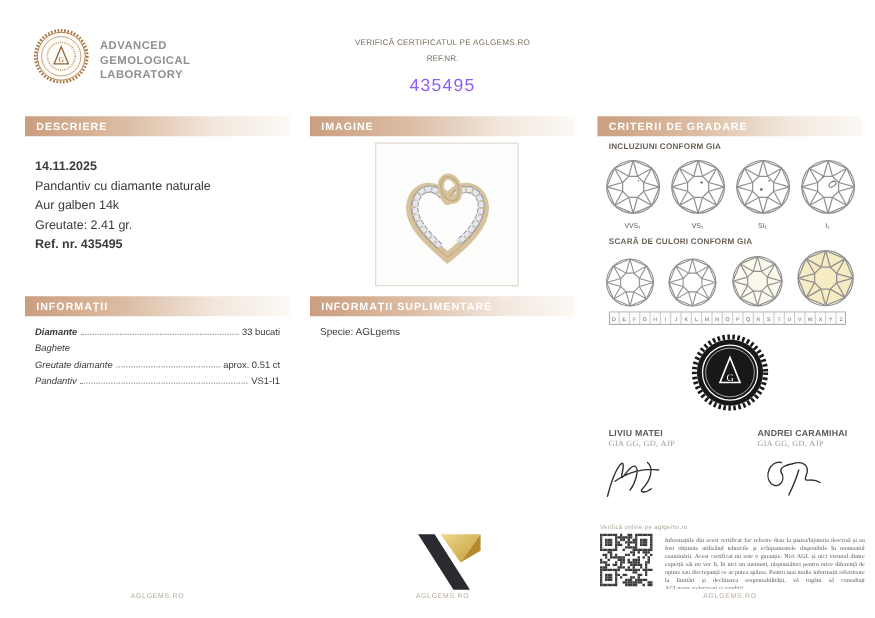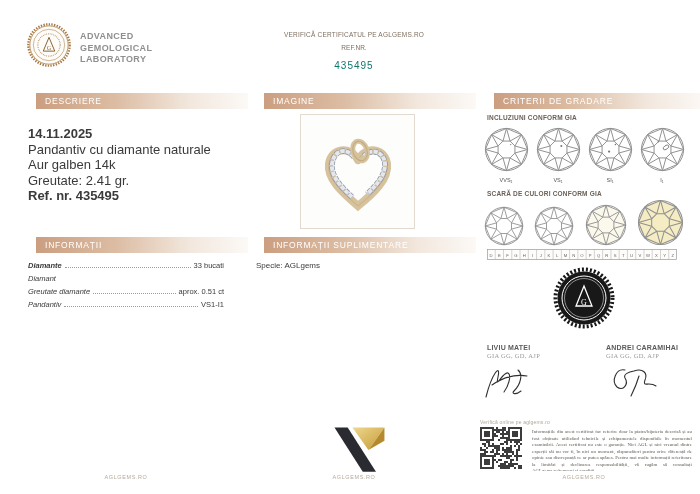--- a/index.html
+++ b/index.html
@@ -4,29 +4,29 @@
 <style>
   html,body{margin:0;padding:0;background:#fff;}
   .page{position:relative;width:700px;height:494px;background:#ffffff;
         font-family:"Liberation Sans",sans-serif;overflow:hidden;color:#333;}
   .abs{position:absolute;}
 
   
   .brand-name{font-size:9px;font-weight:bold;color:#8f8f8f;line-height:11.5px;letter-spacing:.4px;}
   .verify-text{width:212px;text-align:center;font-size:6.5px;color:#7e6f60;letter-spacing:.2px;}
   .ref-label{width:212px;text-align:center;font-size:6.5px;color:#7e6f60;}
-  .ref-number{width:212px;text-align:center;font-size:10px;color:#0f766e;letter-spacing:1px;}
+  .ref-number{width:212px;text-align:center;font-size:14px;color:#8b5cf6;letter-spacing:1px;}
 
   
   .bar{width:212px;height:16px;line-height:16px;padding-left:9px;box-sizing:border-box;
        background:linear-gradient(90deg,#cb9e80 0%,#dcbda4 38%,#f2e7dd 72%,#fcf9f6 100%);
-       color:#fff;font-size:8.5px;font-weight:normal;letter-spacing:.8px;margin-left:16px;}
+       color:#fff;font-size:8.5px;font-weight:bold;letter-spacing:.8px;}
 
   
-  .desc-body{font-size:13px;line-height:15.5px;color:#3a3a3a;}
+  .desc-body{font-size:10px;line-height:15.5px;color:#3a3a3a;}
   .bold{font-weight:bold;}
 
   
   .info-rows{width:196px;font-size:7.5px;color:#3a3a3a;}
   .irow{display:flex;align-items:flex-end;height:13px;}
   .irow .lbl{white-space:nowrap;font-style:italic;}
   .irow .lead{flex:1;border-bottom:1px dotted #9a9a9a;margin:0 3px 2px 3px;}
   .irow.noline .lead{border-bottom:none;}
   .irow .val{white-space:nowrap;}
 
@@ -109,21 +109,21 @@
   </div>
 
   <div class="abs bar" style="left:20px;top:237px">INFORMAȚII</div>
   <div class="abs info-rows" style="left:28px;top:257px">
     <div class="irow">
       <span class="lbl bold">Diamante</span>
       <span class="lead"></span>
       <span class="val">33 bucati</span>
     </div>
     <div class="irow noline">
-      <span class="lbl">Diamant</span>
+      <span class="lbl">Baghete</span>
       <span class="lead"></span>
       <span class="val"></span>
     </div>
     <div class="irow">
       <span class="lbl">Greutate diamante</span>
       <span class="lead"></span>
       <span class="val">aprox. 0.51 ct</span>
     </div>
     <div class="irow">
       <span class="lbl">Pandantiv</span>

